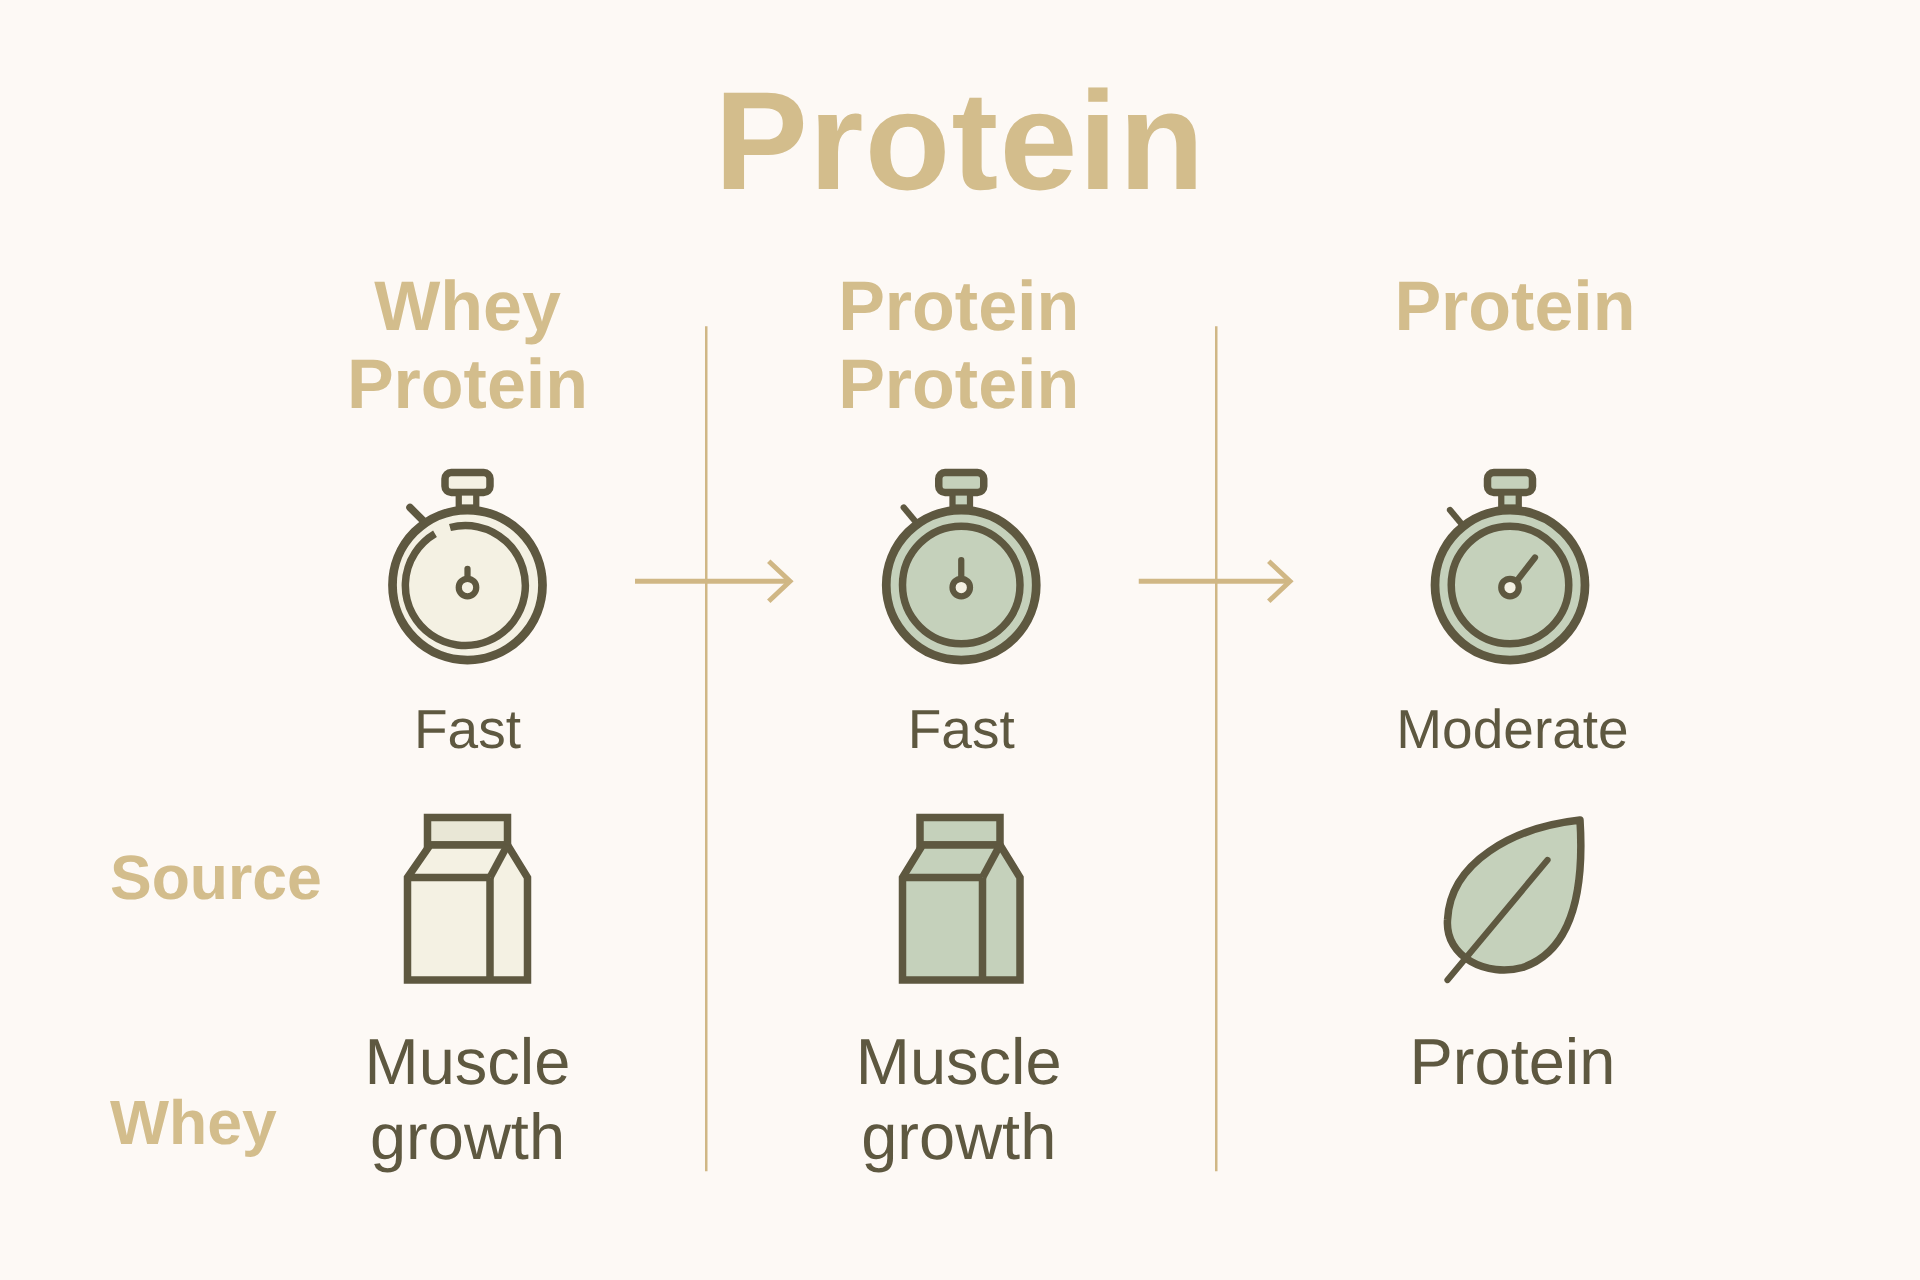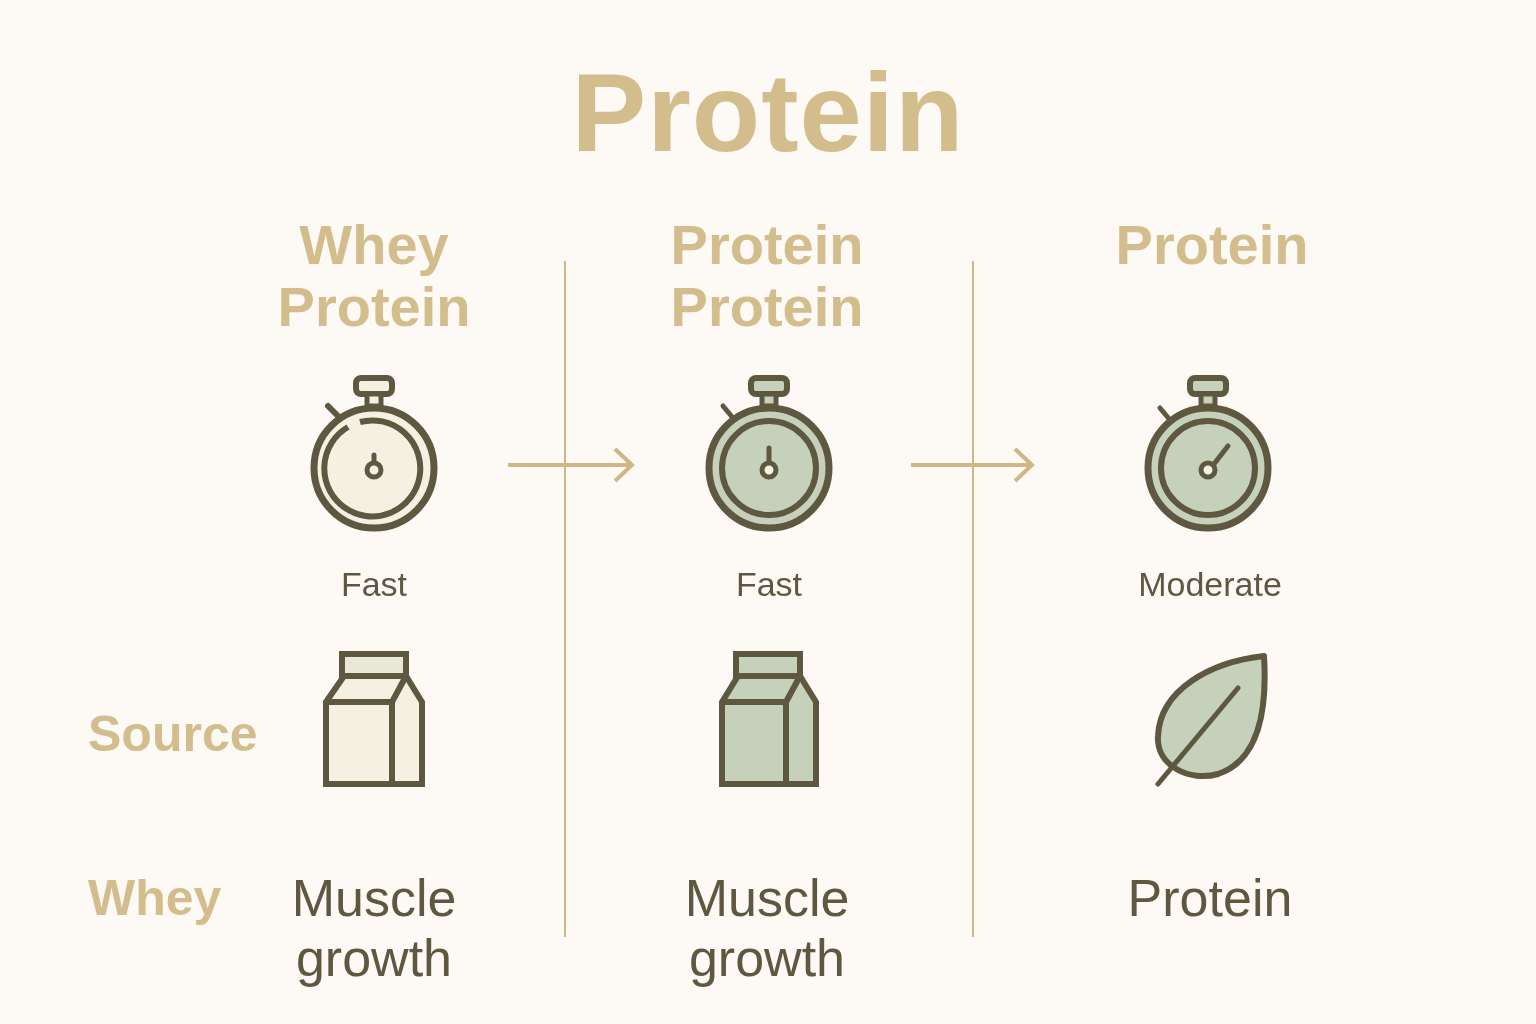--- a/index.html
+++ b/index.html
@@ -27,32 +27,31 @@
     .col-head {
       text-align: center;
       font-size: 56px;
       font-weight: 700;
       color: #d3bd8c;
       line-height: 62px;
       white-space: nowrap;
     }
     .speed {
       text-align: center;
-      font-size: 34px;
+      font-size: 44px;
       color: #5e5840;
       line-height: 60px;
       white-space: nowrap;
     }
     .benefit {
       text-align: center;
       font-size: 52px;
       color: #5e5840;
       line-height: 60px;
       white-space: nowrap;
-      margin-top: 48px;
     }
     .row-label {
       font-size: 50px;
       font-weight: 700;
       color: #d3bd8c;
       line-height: 60px;
       white-space: nowrap;
     }
     .divider {
       width: 2px;
@@ -124,21 +123,21 @@
   <svg width="130" height="38" viewBox="0 0 130 38">
     <line x1="1" y1="19" x2="121" y2="19" stroke="#d0b785" stroke-width="4"></line>
     <polyline points="105,3 122,19 105,35" fill="none" stroke="#d0b785" stroke-width="4"></polyline>
   </svg>
 </div>
 
 <div class="abs speed" style="left:224px; width:300px; top:554px;">Fast</div>
 <div class="abs speed" style="left:619px; width:300px; top:554px;">Fast</div>
 <div class="abs speed" style="left:1060px; width:300px; top:554px;">Moderate</div>
 
-<div class="abs row-label" style="left:88px; top:704px;">Source</div>
+<div class="abs row-label" style="left:88px; top:672px;">Source</div>
 <div class="abs row-label" style="left:88px; top:868px;">Whey</div>
 
 <div class="abs icon" style="left:320px; top:648px;">
   <svg width="110" height="142" viewBox="0 0 110 142">
     <rect x="22" y="6" width="64" height="22" fill="#e9e7d6" stroke="#5e5840" stroke-width="6"></rect>
     <polygon points="24,28 86,28 102,54 102,136 6,136 6,54" fill="#f4f1e3" stroke="#5e5840" stroke-width="6" stroke-linejoin="miter"></polygon>
     <line x1="6" y1="54" x2="72" y2="54" stroke="#5e5840" stroke-width="6"></line>
     <line x1="72" y1="54" x2="86" y2="28" stroke="#5e5840" stroke-width="6"></line>
     <line x1="72" y1="54" x2="72" y2="136" stroke="#5e5840" stroke-width="6"></line>
   </svg>

